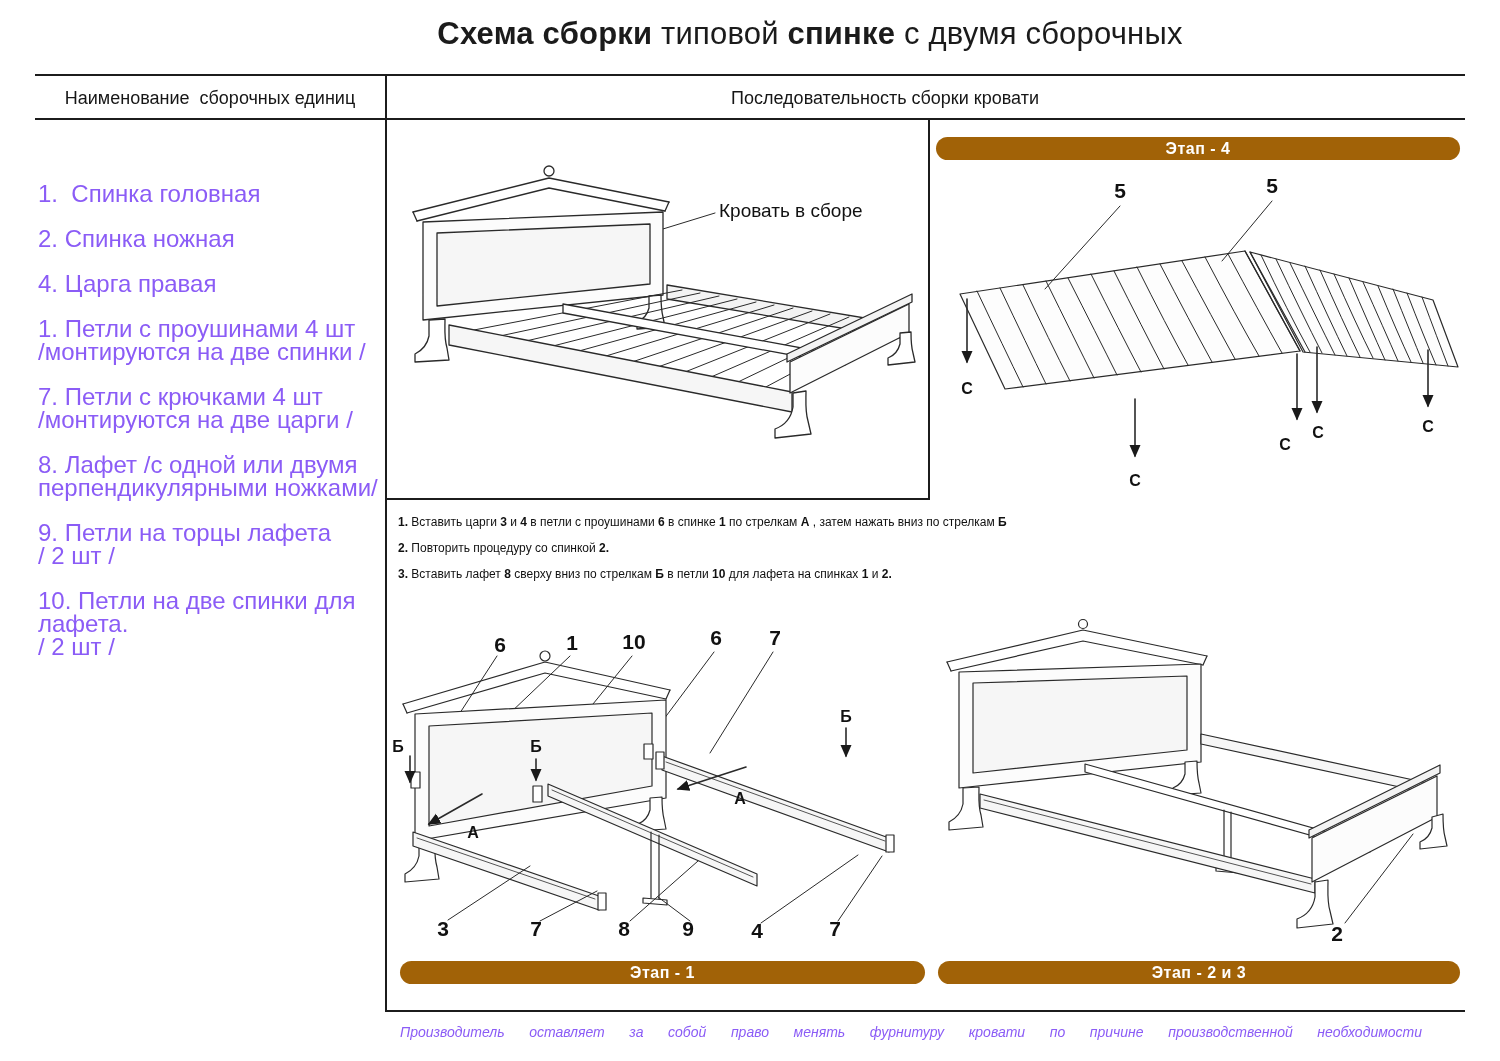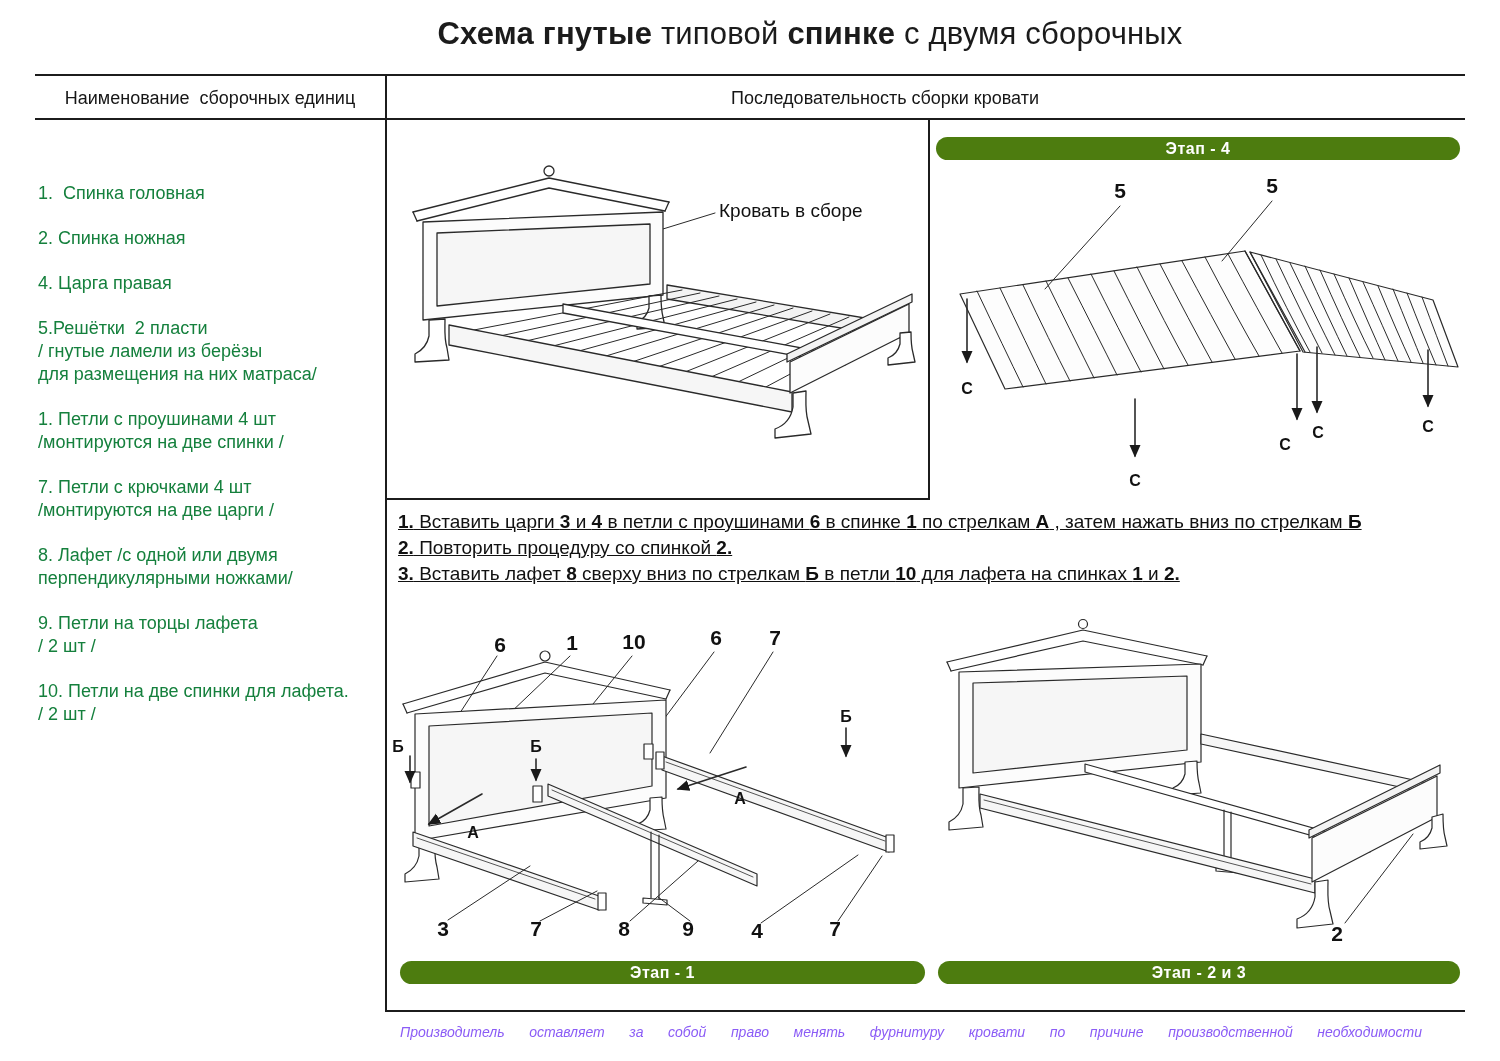--- a/index.html
+++ b/index.html
@@ -2,57 +2,54 @@
 <html><head>
 <meta charset="utf-8">
 <style>
   html,body{margin:0;padding:0;}
   body{width:1500px;height:1061px;background:#fff;font-family:"Liberation Sans",sans-serif;color:#1a1a1a;}
   .page{position:relative;width:1500px;height:1061px;overflow:hidden;background:#fff;}
   .title{position:absolute;left:120px;right:0;top:16px;text-align:center;font-size:31px;letter-spacing:.2px;color:#1b1b1b;}
   .title .b{font-weight:bold;}
   .hline,.vline{position:absolute;background:#1c1c1c;}
   .col-header{position:absolute;top:88px;font-size:18px;text-align:center;color:#161616;white-space:pre-wrap;}
-  .parts{position:absolute;left:38px;top:182px;width:342px;font-size:18px;line-height:23px;color:#15803d;}
+  .parts{position:absolute;left:38px;top:182px;width:342px;font-size:24px;line-height:23px;color:#8b5cf6;}
   .part{white-space:pre-wrap;margin-bottom:22px;}
-  .stage-bar{position:absolute;height:23px;background:#4d7c0f;border-radius:12px;color:#fff;font-size:16px;font-weight:bold;text-align:center;line-height:23px;letter-spacing:.5px;}
-  .instructions{position:absolute;left:398px;top:509px;width:1066px;font-size:19px;line-height:26px;color:#111;text-decoration:underline;}
+  .stage-bar{position:absolute;height:23px;background:#a16207;border-radius:12px;color:#fff;font-size:16px;font-weight:bold;text-align:center;line-height:23px;letter-spacing:.5px;}
+  .instructions{position:absolute;left:398px;top:509px;width:1066px;font-size:12px;line-height:26px;color:#111;}
   .iline{white-space:pre-wrap;}
   .seg-bold{font-weight:bold;}
   .footer-note{position:absolute;left:400px;top:1024px;width:1022px;font-size:14px;color:#8b5cf6;text-align:justify;text-align-last:justify;font-style:italic;}
   svg{position:absolute;}
   svg text{font-family:"Liberation Sans",sans-serif;fill:#111;}
   text.num{font-size:21px;font-weight:bold;text-anchor:middle;}
   text.arr{font-size:16px;font-weight:bold;text-anchor:middle;}
   text.cap{font-size:19px;}
 </style>
 </head>
 <body>
 
 <div class="page">
 
-  <div class="title"><span class="b">Схема гнутые</span><span> типовой </span><span class="b">спинке</span><span> с двумя сборочных</span></div>
+  <div class="title"><span class="b">Схема сборки</span><span> типовой </span><span class="b">спинке</span><span> с двумя сборочных</span></div>
 
   <div class="hline" style="left:35px;top:74px;width:1430px;height:2px;"></div>
   <div class="hline" style="left:35px;top:118px;width:1430px;height:2px;"></div>
   <div class="vline" style="left:385px;top:74px;width:2px;height:938px;"></div>
   <div class="vline" style="left:928px;top:118px;width:2px;height:382px;"></div>
   <div class="hline" style="left:385px;top:498px;width:545px;height:2px;"></div>
   <div class="hline" style="left:385px;top:1010px;width:1080px;height:2px;"></div>
 
   <div class="col-header" style="left:35px;width:350px;">Наименование  сборочных единиц</div>
   <div class="col-header" style="left:385px;width:1000px;">Последовательность сборки кровати</div>
 
   <div class="parts">
     <div class="part">1.  Спинка головная</div>
     <div class="part">2. Спинка ножная</div>
     <div class="part">4. Царга правая</div>
-    <div class="part">5.Решётки  2 пласти
-/ гнутые ламели из берёзы
-для размещения на них матраса/</div>
     <div class="part">1. Петли с проушинами 4 шт
 /монтируются на две спинки /</div>
     <div class="part">7. Петли с крючками 4 шт
 /монтируются на две царги /</div>
     <div class="part">8. Лафет /с одной или двумя
 перпендикулярными ножками/</div>
     <div class="part">9. Петли на торцы лафета
 / 2 шт /</div>
     <div class="part">10. Петли на две спинки для лафета.
 / 2 шт /</div>

